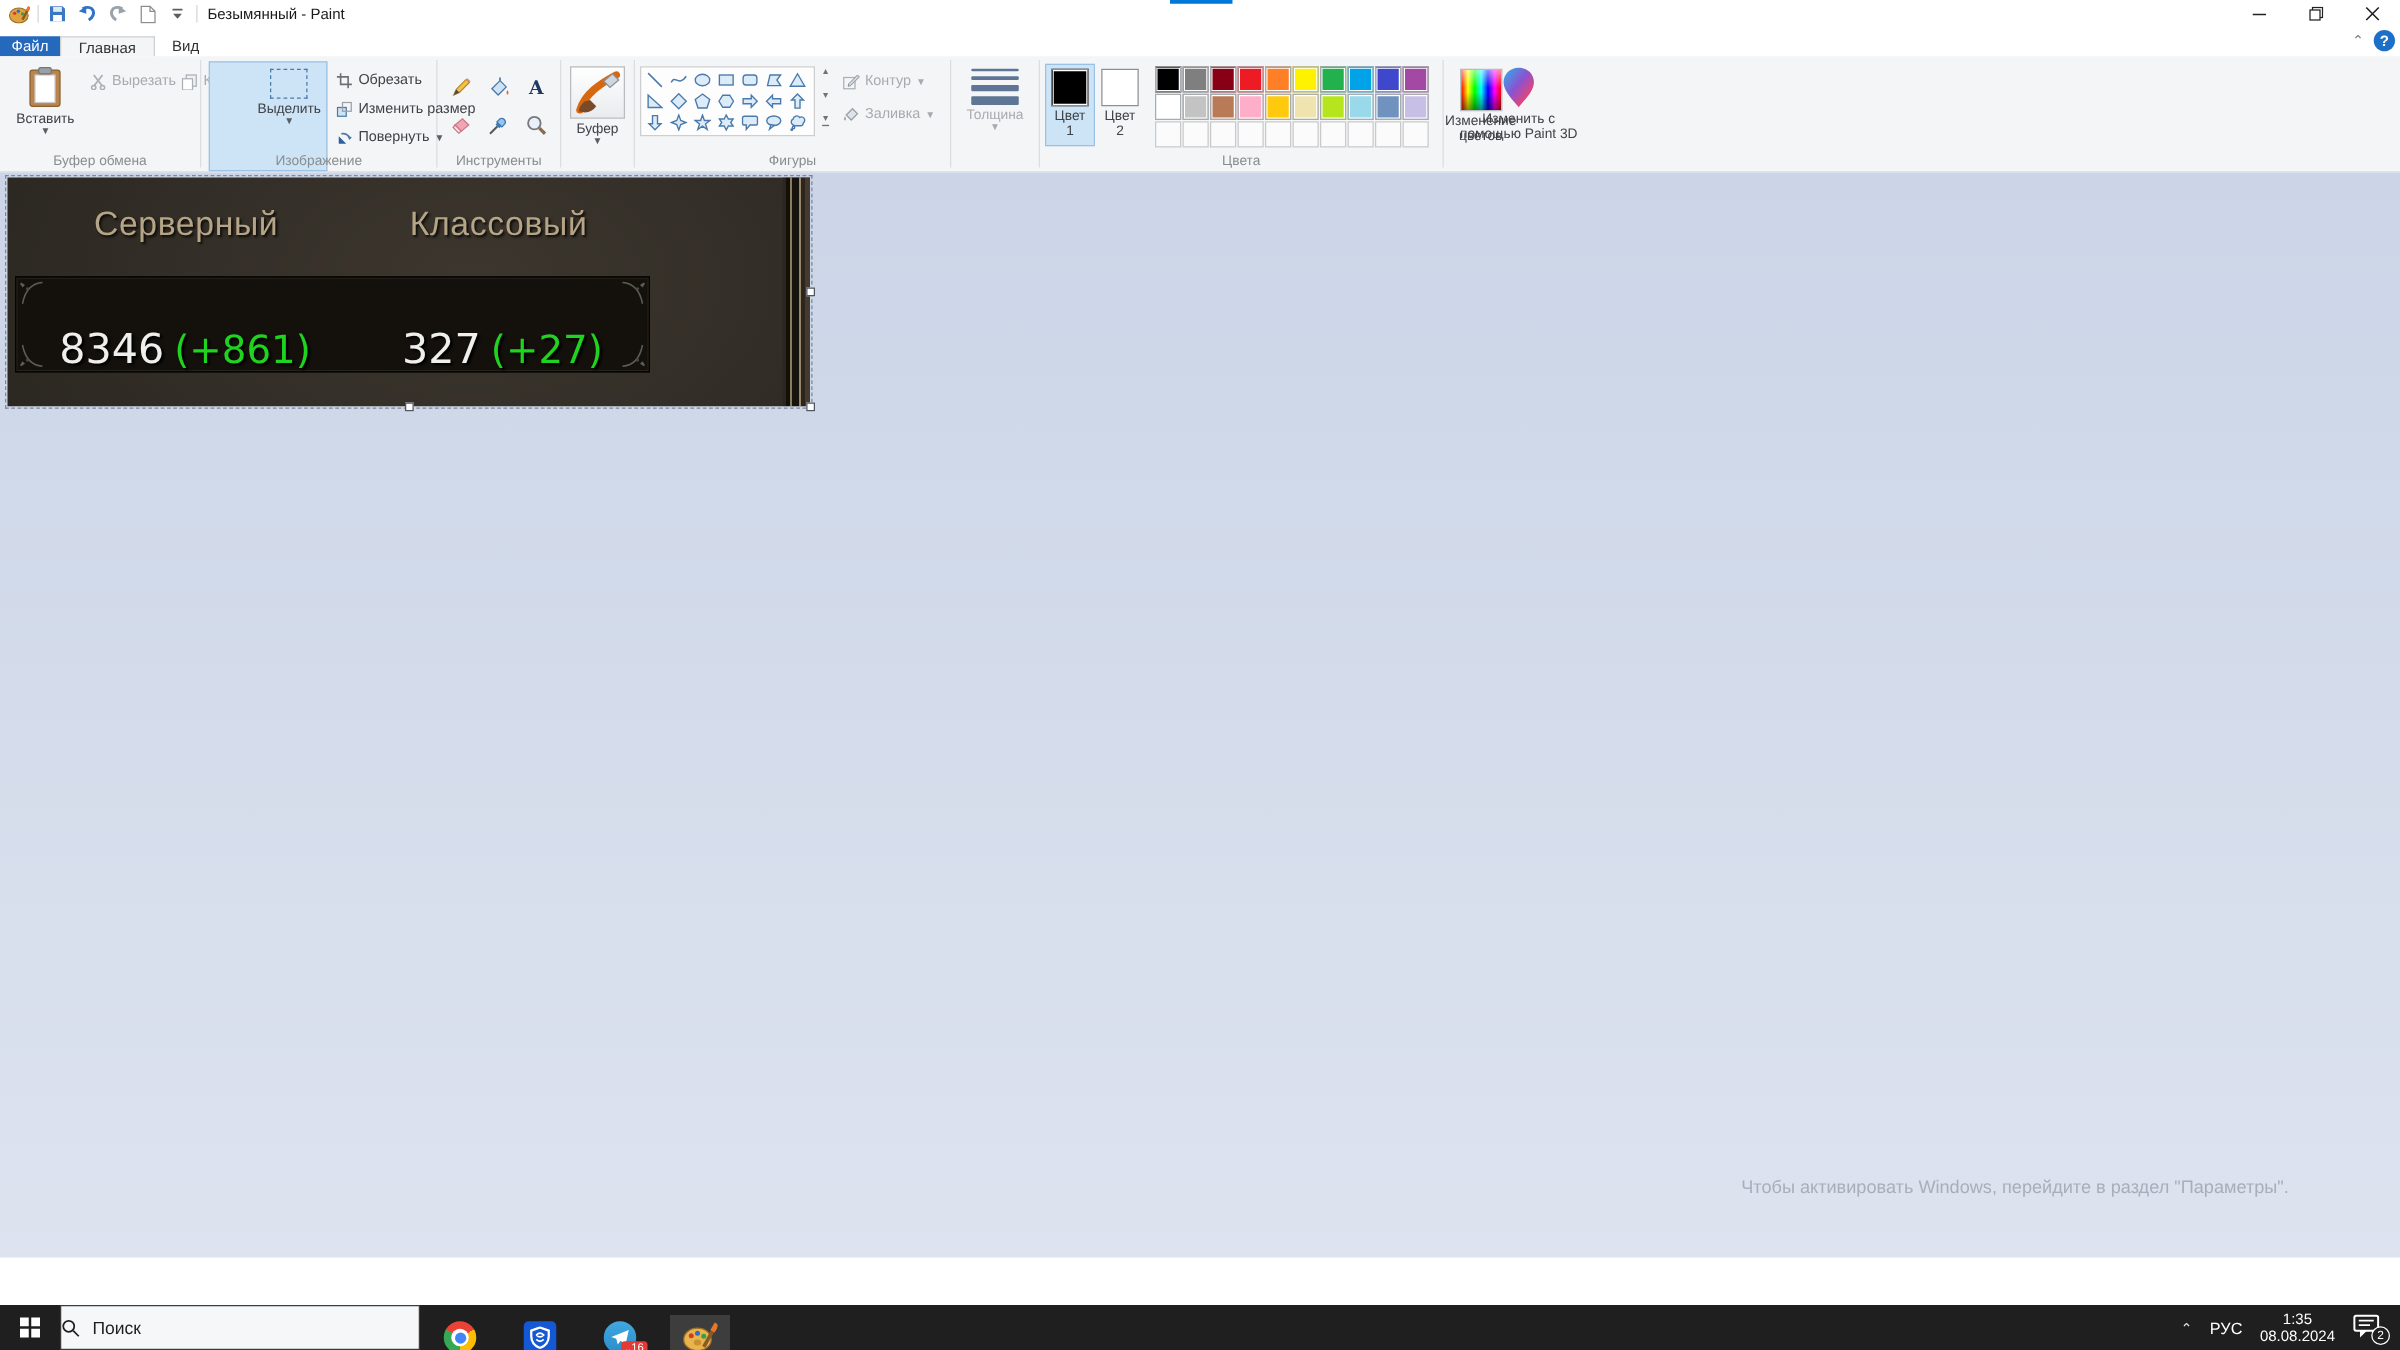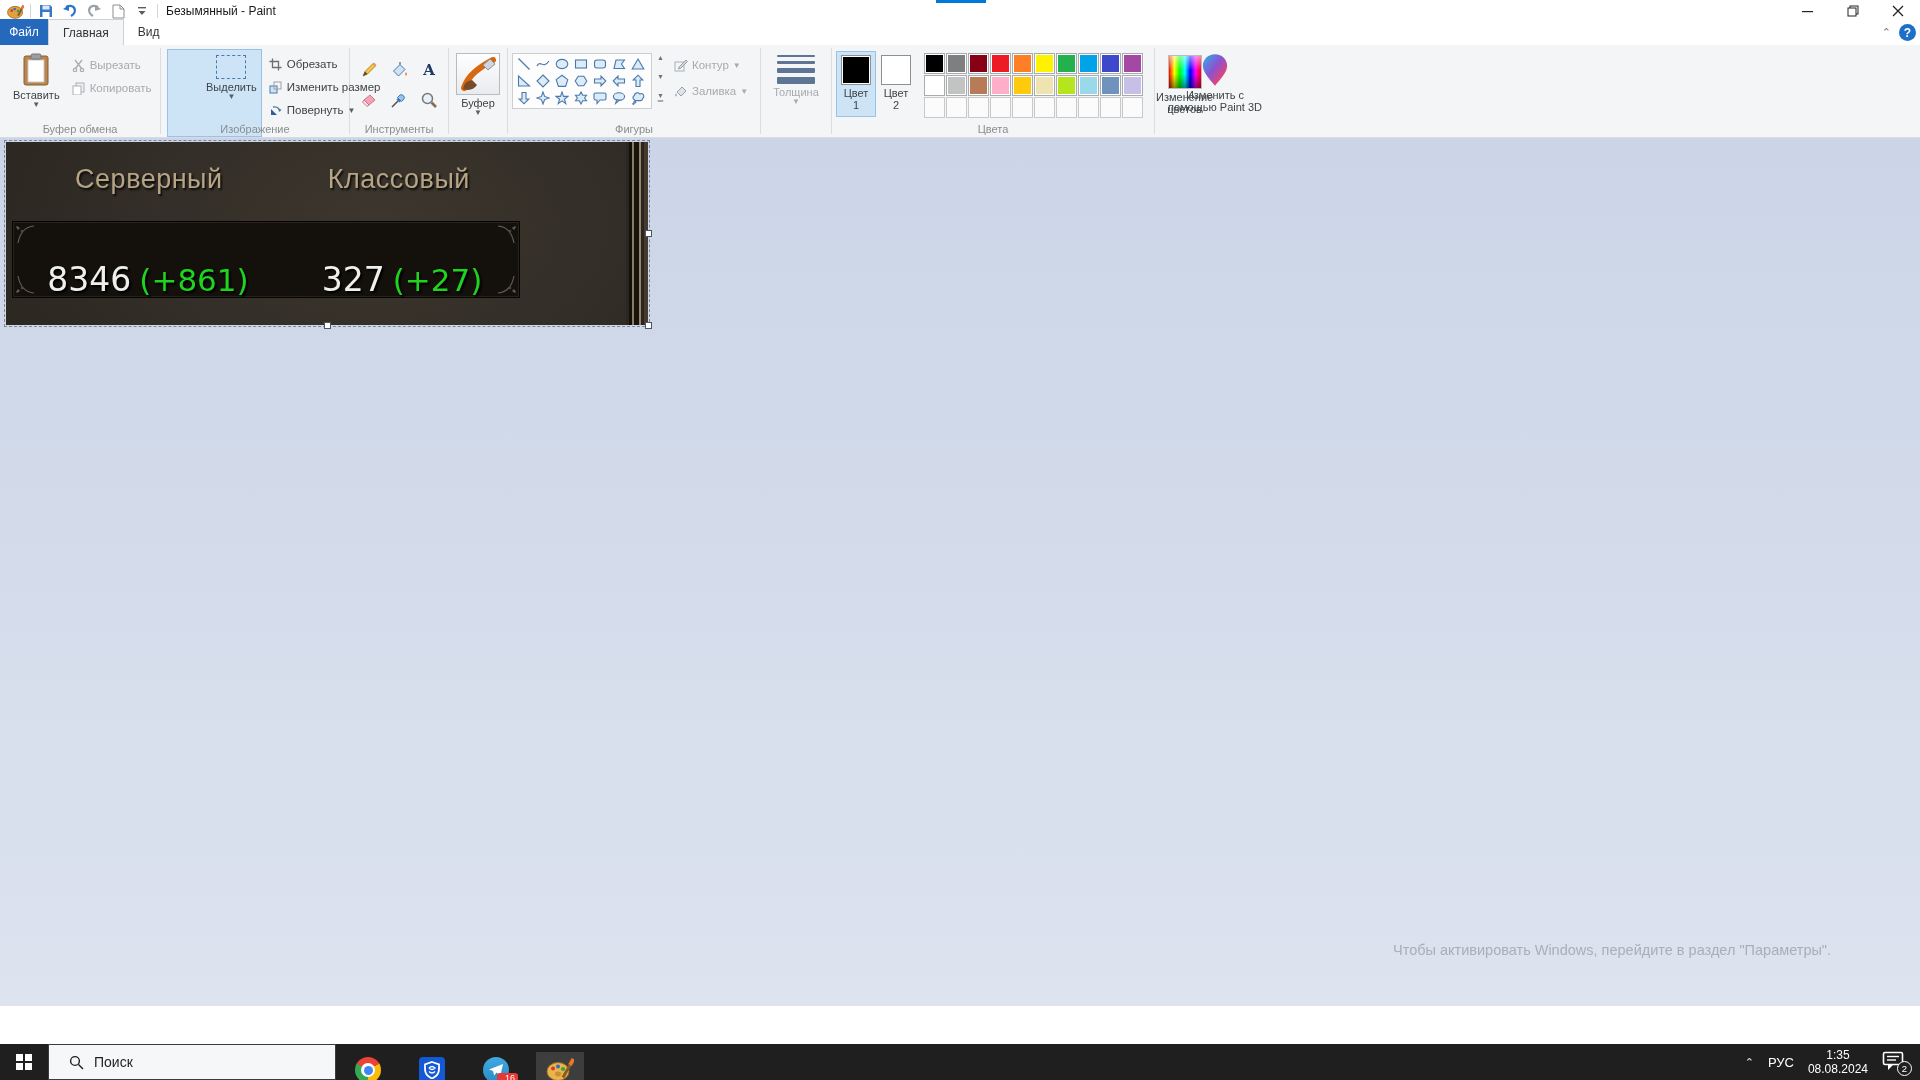--- a/index.html
+++ b/index.html
@@ -12,21 +12,21 @@
   .top-accent { position:absolute; left:936px; top:0; width:50px; height:3px; background:#0078d7; }
   .qat { display:flex; align-items:center; gap:6px; padding-left:6px; height:22px; }
   .qat .sep { width:1px; height:14px; background:#d6d6d6; }
   .qat-btn { width:18px; height:18px; display:flex; align-items:center; justify-content:center; }
   .title-text { margin-left:8px; font-size:12px; color:#1a1a1a; }
   .win-controls { position:absolute; right:0; top:0; height:22px; display:flex; }
   .win-btn { width:45px; height:22px; display:flex; align-items:center; justify-content:center; color:#222; font-size:12px; }
 
   
   .tabrow { position:absolute; left:0; top:22px; width:1920px; height:23px; background:#fff; display:flex; align-items:flex-end; }
-  .tab { height:26px; display:flex; align-items:center; justify-content:center; padding:0 14px; font-size:12px; color:#333; }
+  .tab { height:16px; display:flex; align-items:center; justify-content:center; padding:0 14px; font-size:12px; color:#333; }
   .tab.file { background:#2569bd; color:#fff; width:48px; padding:0; }
   .tab.active { background:#f4f5f6; border:1px solid #cfd0d1; border-bottom:none; }
   .tabrow-right { position:absolute; right:4px; top:24px; display:flex; align-items:center; gap:8px; }
   .ribbon-collapse { color:#777; font-size:11px; }
   .help-circle { width:17px; height:17px; border-radius:50%; background:#1d70c8; color:#fff; font-weight:bold; font-size:12px; display:flex; align-items:center; justify-content:center; }
 
   
   .ribbon { position:absolute; left:0; top:45px; width:1920px; height:93px; background:#f4f5f6; border-bottom:1px solid #d9dadb; display:flex; }
   .grp { position:relative; height:92px; padding-top:4px; }
   .grp .grp-label { position:absolute; bottom:2px; left:0; right:0; text-align:center; font-size:11px; color:#8a8d90; white-space:nowrap; }
@@ -36,21 +36,21 @@
   .bigbtn.selected { background:#cde4f7; border-color:#9ac2e5;padding-left:38px; }
   .ddarrow { font-size:8px; color:#5a5e63; line-height:7px; }
   .ddarrow.gray { color:#a7abaf; }
   .smallrow { display:flex; align-items:center; gap:4px; height:20px; font-size:11.5px; color:#3f4347; white-space:nowrap; }
   .smallrow.disabled { color:#a7abaf; }
   .icon14 { width:15px; height:15px; display:inline-flex; align-items:center; justify-content:center; }
 
   
   .grp.clipboard { width:160px; display:flex; }
   .paste-stack { display:flex; flex-direction:column; align-items:center; margin-left:8px; }
-  .clip-col { display:flex; flex-direction:column; justify-content:flex-start; margin-left:6px; padding-top:6px; gap:3px; }
+  .clip-col { display:flex; flex-direction:row; justify-content:flex-start; margin-left:6px; padding-top:6px; gap:3px; }
 
   
   .grp.imggrp { width:188px; display:flex; }
   .sel-rect { width:30px; height:24px; border:1.4px dashed #4a7aab; margin-top:2px; }
   .img-col { display:flex; flex-direction:column; margin-left:6px; padding-top:5px; gap:3px; }
 
   
   .grp.toolsgrp { width:98px; }
   .tools-grid { display:grid; grid-template-columns:repeat(3,26px); grid-auto-rows:26px; gap:4px 4px; justify-content:center; padding-top:8px; }
   .toolbtn { display:flex; align-items:center; justify-content:center; }
@@ -116,21 +116,21 @@
 
   .watermark { position:absolute; left:1393px; top:800px; color:#a7afbb; }
   .watermark .l1 { font-size:23px; font-weight:400; }
   .watermark .l2 { font-size:14.5px; margin-top:4px; }
 
   
   .taskbar { position:absolute; left:0; top:1044px; width:1920px; height:36px; background:#1f1f1f; display:flex; align-items:center; }
   .start-btn { width:48px; height:36px; display:flex; align-items:center; justify-content:center; }
   .winlogo { display:grid; grid-template-columns:7px 7px; grid-auto-rows:7px; gap:1.5px; }
   .winlogo i { background:#fff; display:block; }
-  .searchbox { width:288px; height:36px; background:#f6f7f8; border:1px solid #3c3c3c; display:flex; align-items:center; gap:10px; padding-left:20px; }
+  .searchbox { width:288px; height:36px; background:#f6f7f8; border:1px solid #3c3c3c; display:flex; align-items:center; gap:10px; padding-left:0; }
   .searchbox .ph { font-size:14px; color:#1f1f1f; }
   .tb-apps { display:flex; margin-left:8px; height:20px;gap:16px; }
   .tb-app { position:relative; width:48px; height:36px; display:flex; align-items:center; justify-content:center; }
   .tb-app.active { background:#3d3d3d; }
   .tb-underline { position:absolute; bottom:0; left:6px; right:6px; height:2px; background:#76b9ed; }
   .tb-badge { position:absolute; right:2px; bottom:4px; background:#e53935; color:#fff; font-size:9px; line-height:11px; padding:0 3px; border-radius:3px; }
   .tray { position:absolute; right:0; top:1044px; height:36px; display:flex; align-items:center; gap:14px; padding-right:14px; color:#fff; }
   .tray .chev { font-size:11px; color:#e8e8e8; }
   .tray .lang { font-size:13px; }
   .clock { text-align:center; font-size:12px; line-height:14px; }

